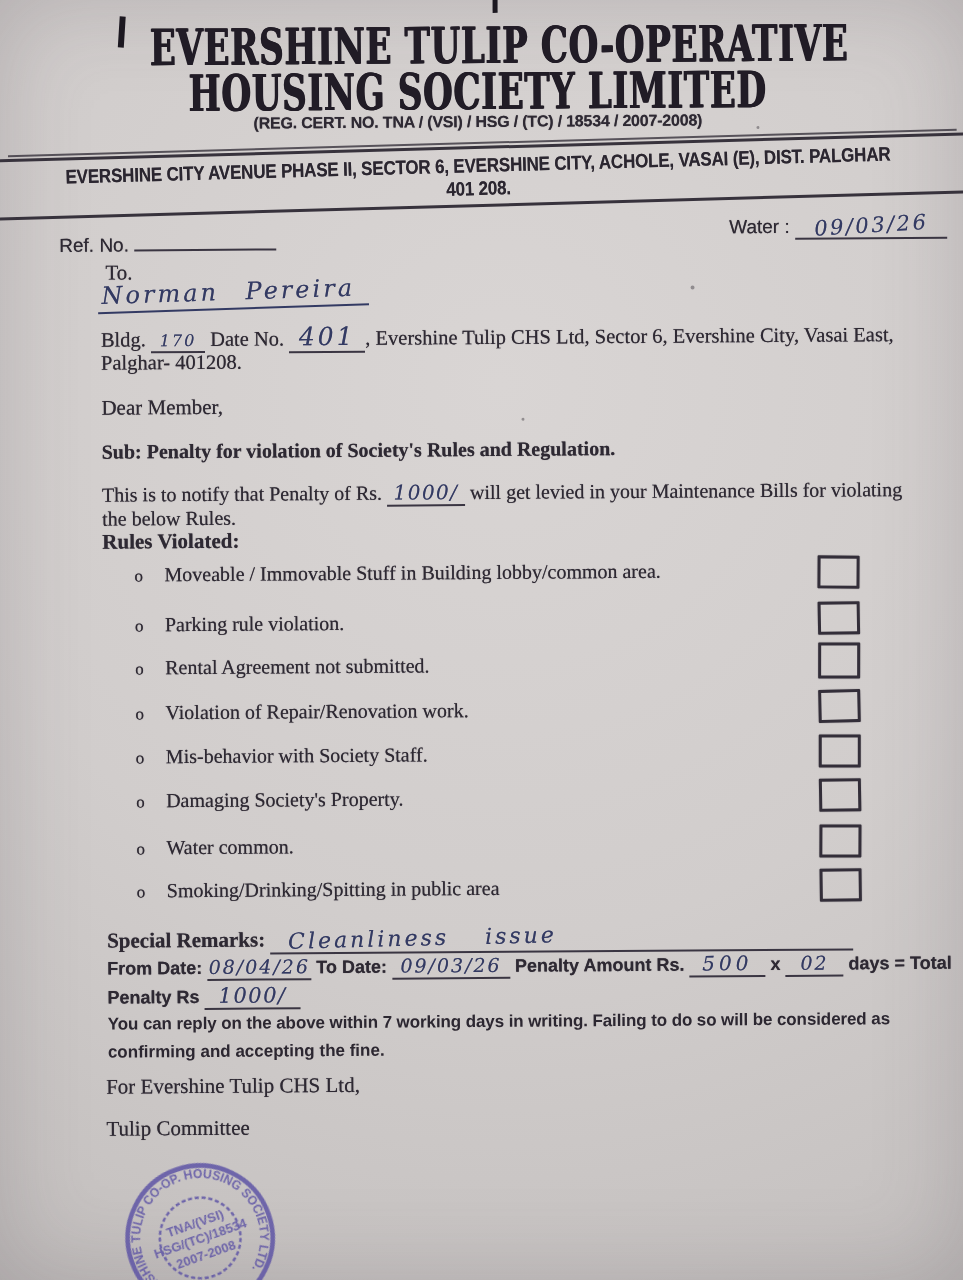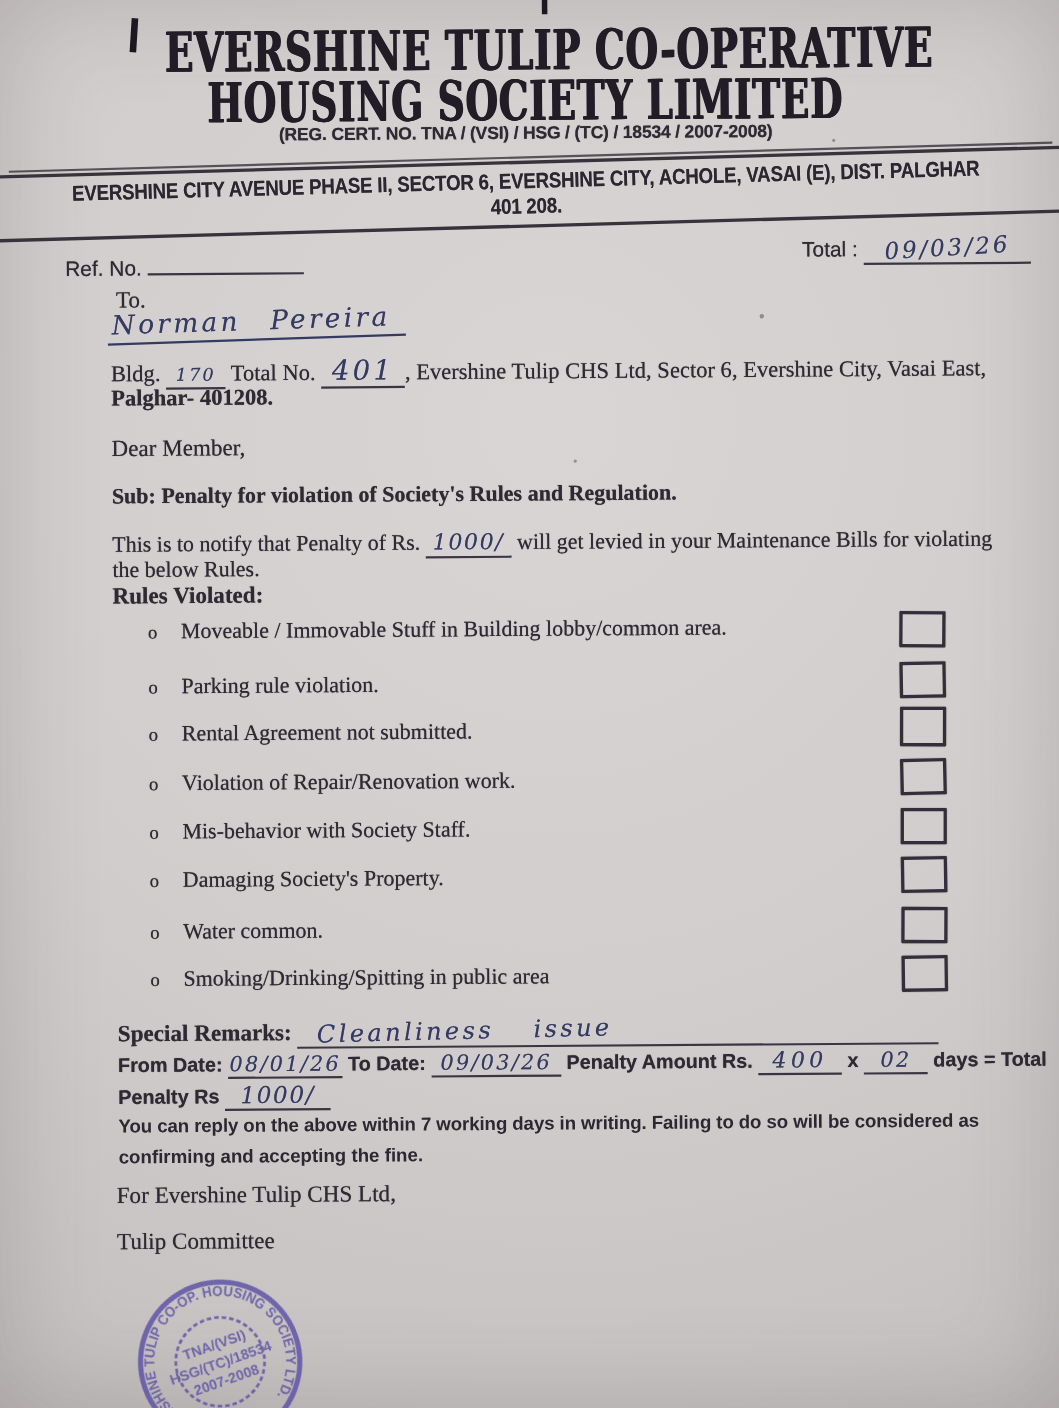--- a/index.html
+++ b/index.html
@@ -69,38 +69,38 @@
 
     <div class="band">
       <div class="band-text">EVERSHINE CITY AVENUE PHASE II, SECTOR 6, EVERSHINE CITY, ACHOLE, VASAI (E), DIST. PALGHAR 401 208.</div>
     </div>
 
     <div class="line sans ink" style="top:232px; left:62px; font-size:19px;">
       <span>Ref. No.</span>
       <span class="slot" style="width:142px;"></span>
     </div>
     <div class="line sans ink" style="top:216px; left:732px; font-size:19px;">
-      <span>Total :</span>
+      <span>Water :</span>
       <span class="slot" style="width:152px;">
         <span class="hw" style="font-size:21px; letter-spacing:2.5px; display:inline-block; transform:rotate(-3deg);">09/03/26</span>
       </span>
     </div>
 
     <div class="line ink" style="top:258px; left:108px; font-size:21px;">To.</div>
     <div class="line" style="top:276px; left:100px;">
       <span class="hw" style="font-size:24px; letter-spacing:3px; word-spacing:16px; border-bottom:2.5px solid #333a63; display:inline-block; padding:0 14px 2px 4px; transform:rotate(-1.5deg);">Norman Pereira</span>
     </div>
 
     <div class="line ink" style="top:321px; left:103px; font-size:20.5px;">
       <span>Bldg.</span>
       <span class="slot" style="width:54px;"><span class="hw" style="font-size:16px; letter-spacing:2px;">170</span></span>
-      <span>Total No.</span>
+      <span>Date No.</span>
       <span class="slot" style="width:76px;"><span class="hw" style="font-size:25px; letter-spacing:3px;">401</span></span><span>, Evershine Tulip CHS Ltd, Sector 6, Evershine City, Vasai East,</span>
     </div>
-    <div class="line ink" style="top:349px; left:103px; font-size:20.5px;font-weight:bold;">Palghar- 401208.</div>
+    <div class="line ink" style="top:349px; left:103px; font-size:20.5px;">Palghar- 401208.</div>
 
     <div class="line ink" style="top:393px; left:103px; font-size:21px;">Dear Member,</div>
     <div class="line ink b" style="top:438px; left:103px; font-size:20px;">Sub: Penalty for violation of Society's Rules and Regulation.</div>
 
     <div class="line ink" style="top:480px; left:103px; font-size:20px;">
       <span>This is to notify that Penalty of Rs.</span>
       <span class="slot" style="width:78px;"><span class="hw" style="font-size:20px; letter-spacing:1.5px;">1000/</span></span>
       <span>will get levied in your Maintenance Bills for violating</span>
     </div>
     <div class="line ink" style="top:505px; left:103px; font-size:20px;">the below Rules.</div>
@@ -126,25 +126,25 @@
 
     <div class="line ink" style="top:925px; left:105px; font-size:21px;">
       <span class="b">Special Remarks:</span>
       <span class="slot" style="width:565px; text-align:left; padding-left:18px;">
         <span class="hw" style="font-size:22px; letter-spacing:3px; word-spacing:26px; display:inline-block; transform:rotate(-1deg);">Cleanliness  issue</span>
       </span>
     </div>
 
     <div class="line sans b ink" style="top:953px; left:105px; font-size:18px;">
       <span>From Date:</span>
-      <span class="slot" style="width:104px;"><span class="hw" style="font-size:19px; letter-spacing:2px; font-weight:normal;">08/01/26</span></span>
+      <span class="slot" style="width:104px;"><span class="hw" style="font-size:19px; letter-spacing:2px; font-weight:normal;">08/04/26</span></span>
       <span>To Date:</span>
       <span class="slot" style="width:118px;"><span class="hw" style="font-size:19px; letter-spacing:2px; font-weight:normal;">09/03/26</span></span>
       <span>Penalty Amount Rs.</span>
-      <span class="slot" style="width:76px;"><span class="hw" style="font-size:20px; letter-spacing:4px; font-weight:normal;">400</span></span>
+      <span class="slot" style="width:76px;"><span class="hw" style="font-size:20px; letter-spacing:4px; font-weight:normal;">500</span></span>
       <span>x</span>
       <span class="slot" style="width:58px;"><span class="hw" style="font-size:19px; letter-spacing:2px; font-weight:normal;">02</span></span>
       <span>days = Total</span>
     </div>
 
     <div class="line sans b ink" style="top:982px; left:105px; font-size:18px;">
       <span>Penalty Rs</span>
       <span class="slot" style="width:96px;"><span class="hw" style="font-size:21px; letter-spacing:1.5px; font-weight:normal;">1000/</span></span>
     </div>
 

